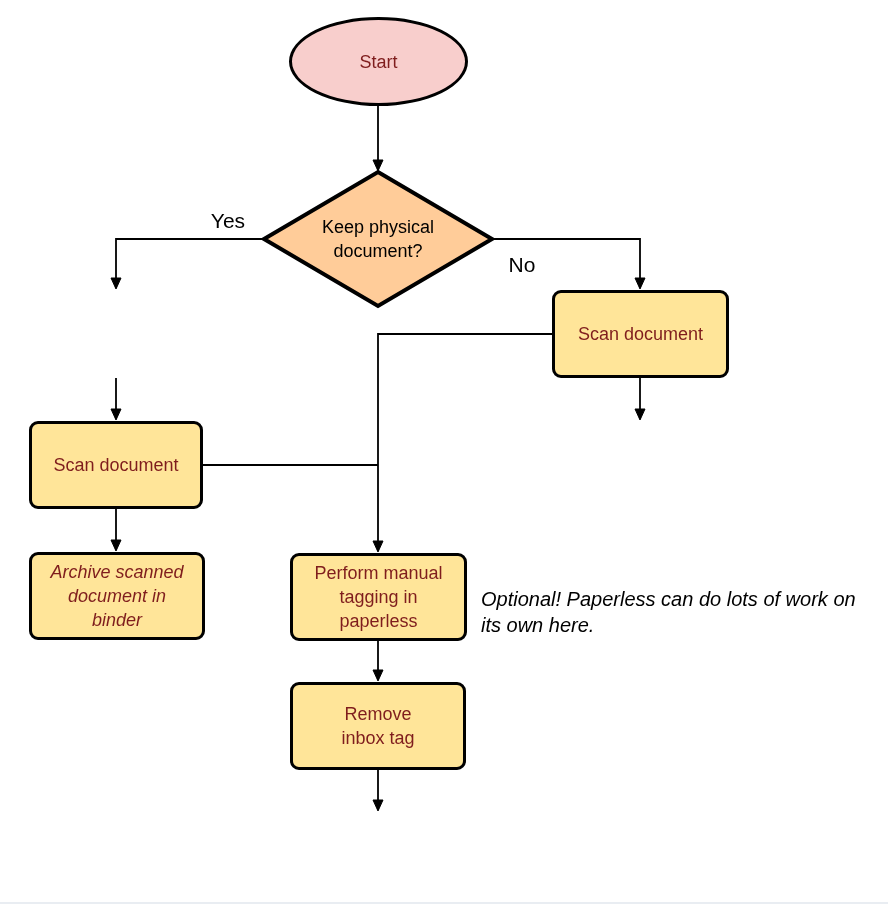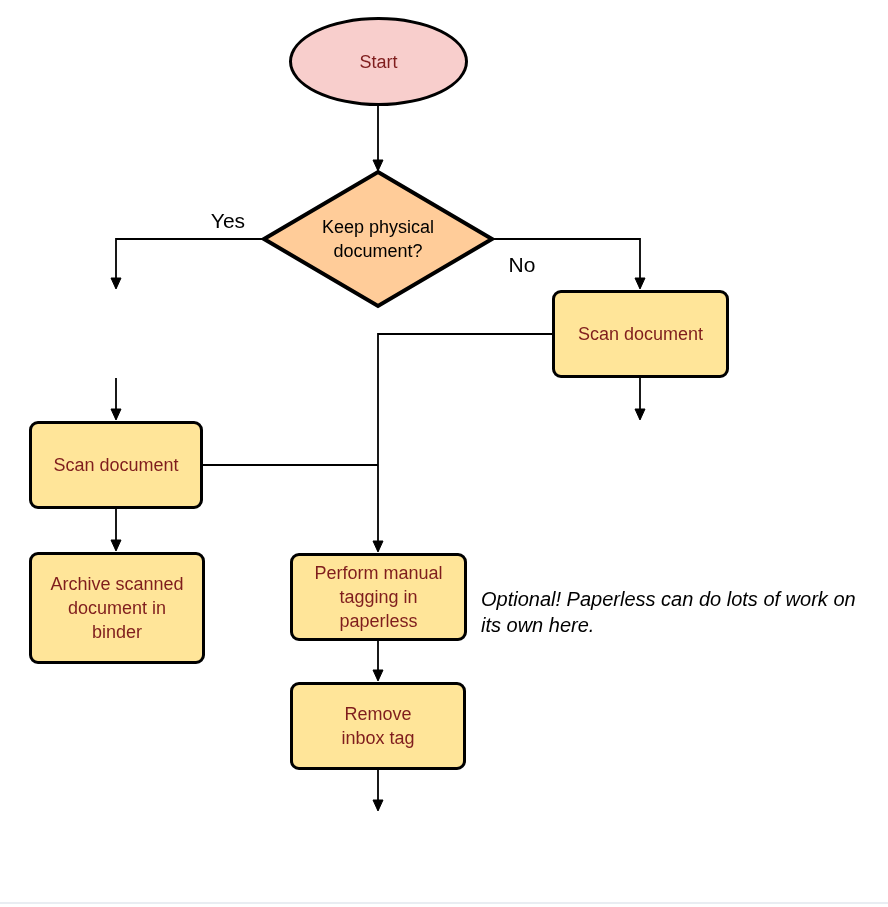--- a/index.html
+++ b/index.html
@@ -84,21 +84,21 @@
     left: 0;
     top: 902px;
     width: 888px;
     height: 2px;
     background: #e9edf2;
   }
   
   #n-start      { left: 289px; top: 17px;  width: 179px; height: 89px; }
   #n-write-asn  { left: 29px;  top: 290px; width: 174px; height: 88px; }
   #n-scan-left  { left: 29px;  top: 421px; width: 174px; height: 88px; }
-  #n-archive    { left: 29px;  top: 552px; width: 176px; height: 112px; }
+  #n-archive    { left: 29px;  top: 552px; width: 176px; height: 88px; font-style: italic; }
   #n-scan-right { left: 552px; top: 290px; width: 177px; height: 88px; }
   #n-trash      { left: 552px; top: 421px; width: 177px; height: 88px; }
   #n-tagging    { left: 290px; top: 553px; width: 177px; height: 88px; }
   #n-remove     { left: 290px; top: 682px; width: 176px; height: 88px; }
   #n-end        { left: 289px; top: 812px; width: 178px; height: 87px; }
   #n-decision-label { left: 278px; top: 204px; width: 200px; height: 70px; }
   #lbl-yes { left: 205px; top: 209px; width: 46px; }
   #lbl-no  { left: 499px; top: 209px; width: 46px; margin-top: 44px; }
 </style>
 </head>

